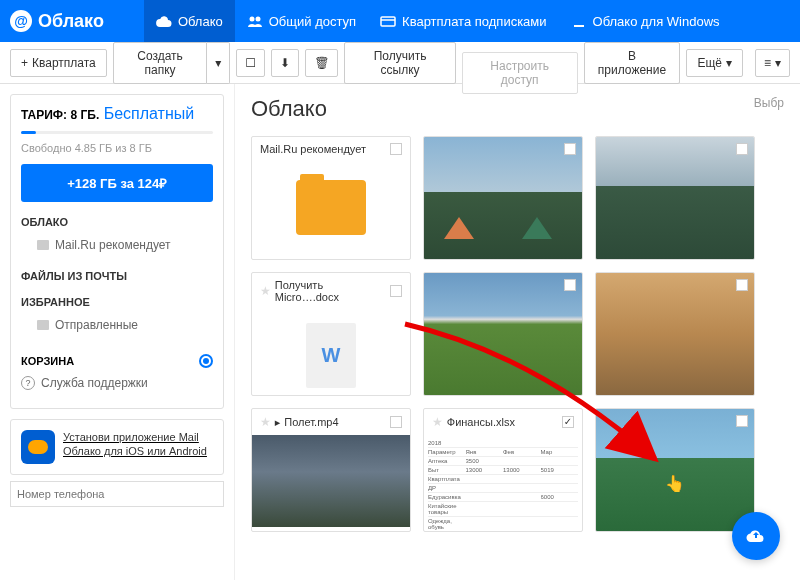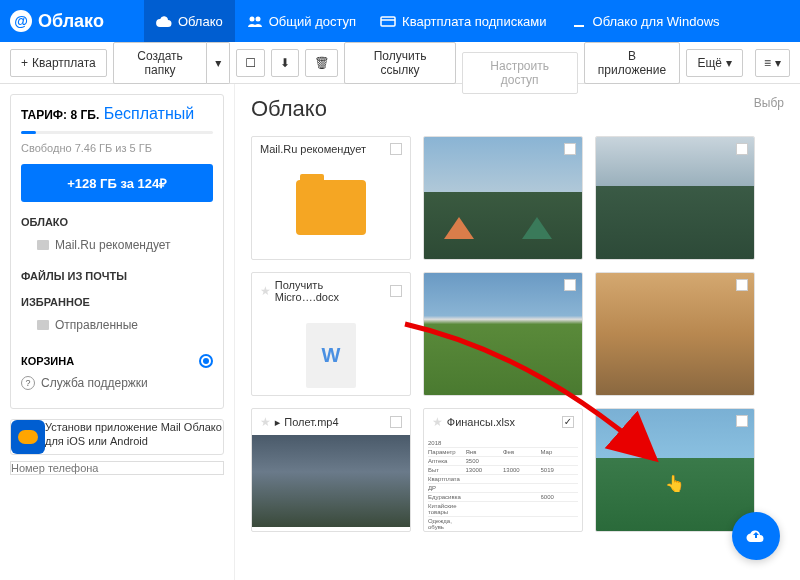--- a/index.html
+++ b/index.html
@@ -39,25 +39,25 @@
 .upgrade-btn { background: #0077ff; color: #fff; border: none; width: 100%; padding: 10px; border-radius: 3px; font-size: 13px; font-weight: bold; margin-top: 10px; cursor: pointer; }
 .side-section { margin: 14px 0 6px; font-size: 11px; font-weight: bold; text-transform: uppercase; color: #333; }
 .side-item { font-size: 12px; color: #666; padding: 4px 0 4px 16px; display: flex; align-items: center; gap: 6px; }
 .folder-icon { width: 12px; height: 10px; background: #ccc; border-radius: 1px; display: inline-block; }
 .trash-row { display: flex; justify-content: space-between; align-items: center; font-size: 11px; font-weight: bold; }
 .radio-dot { width: 14px; height: 14px; border: 2px solid #0077ff; border-radius: 50%; display: inline-flex; align-items: center; justify-content: center; }
 .radio-dot::after { content: ''; width: 6px; height: 6px; background: #0077ff; border-radius: 50%; }
 .support { font-size: 12px; color: #666; display: flex; align-items: center; gap: 6px; padding: 8px 0; }
 .q-icon { width: 14px; height: 14px; border: 1px solid #999; border-radius: 50%; display: inline-flex; align-items: center; justify-content: center; font-size: 9px; }
 
-.promo { border: 1px solid #e0e0e0; border-radius: 3px; margin-top: 10px; display: flex; gap: 0; align-items: flex-start; }
+.promo { border: 1px solid #e0e0e0; border-radius: 3px; padding: 10px; margin-top: 10px; display: flex; gap: 8px; align-items: flex-start; text-decoration: underline; }
 .promo-icon { width: 34px; height: 34px; background: #005ed1; border-radius: 6px; display: flex; align-items: center; justify-content: center; flex-shrink: 0; }
 .promo-cloud { width: 20px; height: 14px; background: #ffa500; border-radius: 10px; }
 .promo-text { font-size: 11px; color: #333; line-height: 1.3; }
-.phone-input { width: 100%; border: 1px solid #ddd; font-size: 11px; margin-top: 6px; color: #aaa; }
+.phone-input { width: 100%; border: 1px solid #ddd; padding: 6px; font-size: 11px; margin-top: 6px; color: #aaa; }
 
 
 .page-title { font-size: 22px; color: #333; margin-bottom: 14px; display: flex; justify-content: space-between; }
 .select-text { font-size: 12px; color: #999; }
 .grid { display: flex; flex-wrap: wrap; gap: 12px; }
 .card { width: 160px; height: 124px; border: 1px solid #e0e0e0; border-radius: 2px; position: relative; overflow: hidden; cursor: pointer; }
 .card-header { display: flex; align-items: center; padding: 6px 8px; font-size: 11px; color: #333; gap: 4px; }
 .card-check { width: 12px; height: 12px; border: 1px solid #ccc; margin-left: auto; }
 .card-check.checked::after { content: '✓'; font-size: 10px; display: block; text-align: center; line-height: 10px; }
 .star { color: #ddd; font-size: 12px; }
@@ -166,21 +166,21 @@
 
   <div class="sidebar">
     <div class="tariff-box">
       <div>
         <span class="tariff-title">ТАРИФ: 8 ГБ.</span>
         <a class="tariff-link">Бесплатный</a>
       </div>
       <div class="progress">
           <div class="progress-fill"></div>
         </div>
-      <div class="tariff-free">Свободно 7.46 ГБ из 5 ГБ</div>
+      <div class="tariff-free">Свободно 4.85 ГБ из 8 ГБ</div>
       <button class="upgrade-btn">+128 ГБ за 124₽</button>
       <div class="side-section">ОБЛАКО</div>
       <div class="side-item">
           <span class="folder-icon"></span>
           <span>Mail.Ru рекомендует</span>
         </div>
       <div class="side-section">ФАЙЛЫ ИЗ ПОЧТЫ</div>
       <div class="side-section">ИЗБРАННОЕ</div>
       <div class="side-item">
           <span class="folder-icon"></span>

